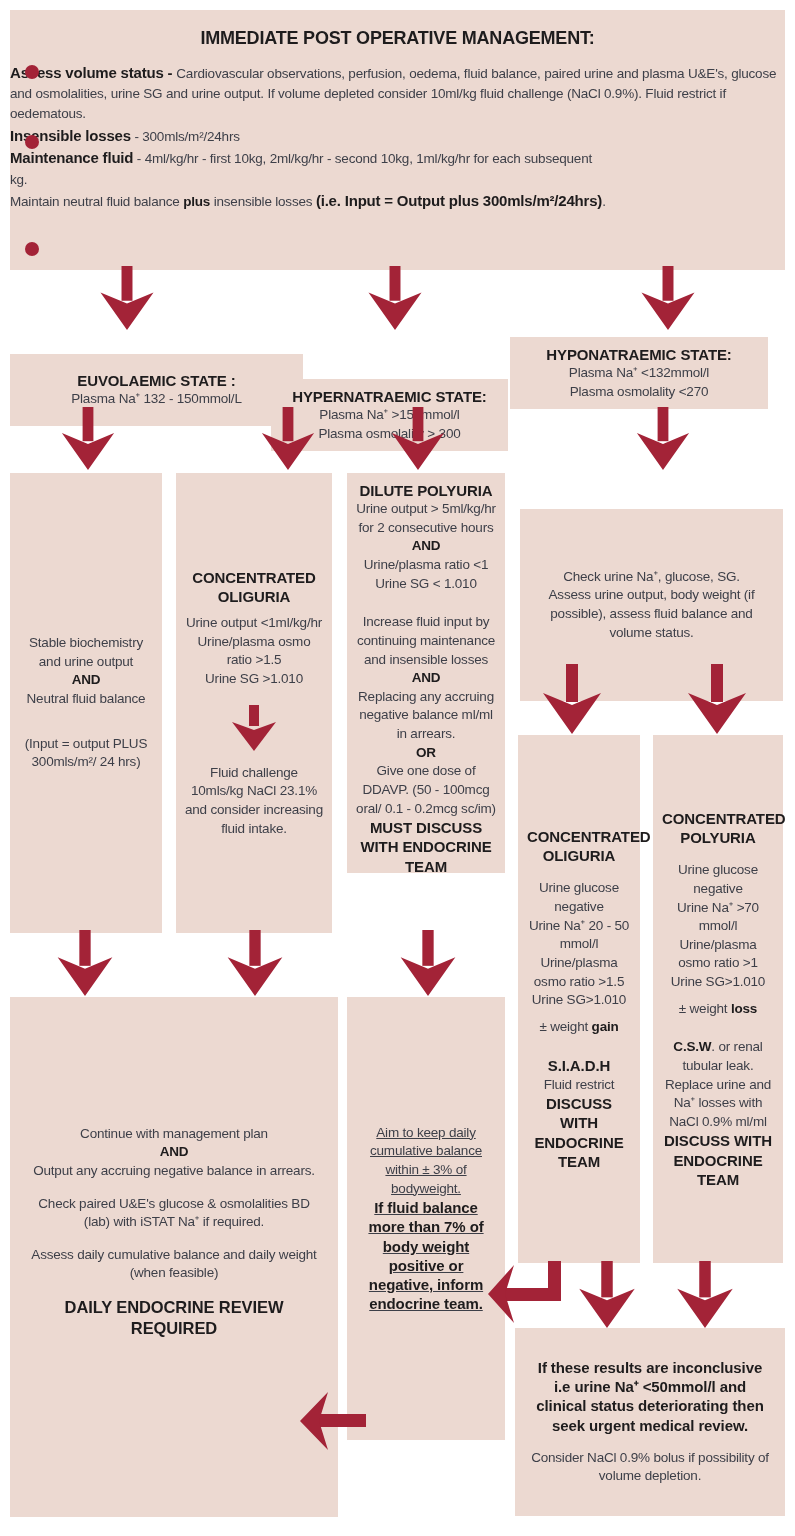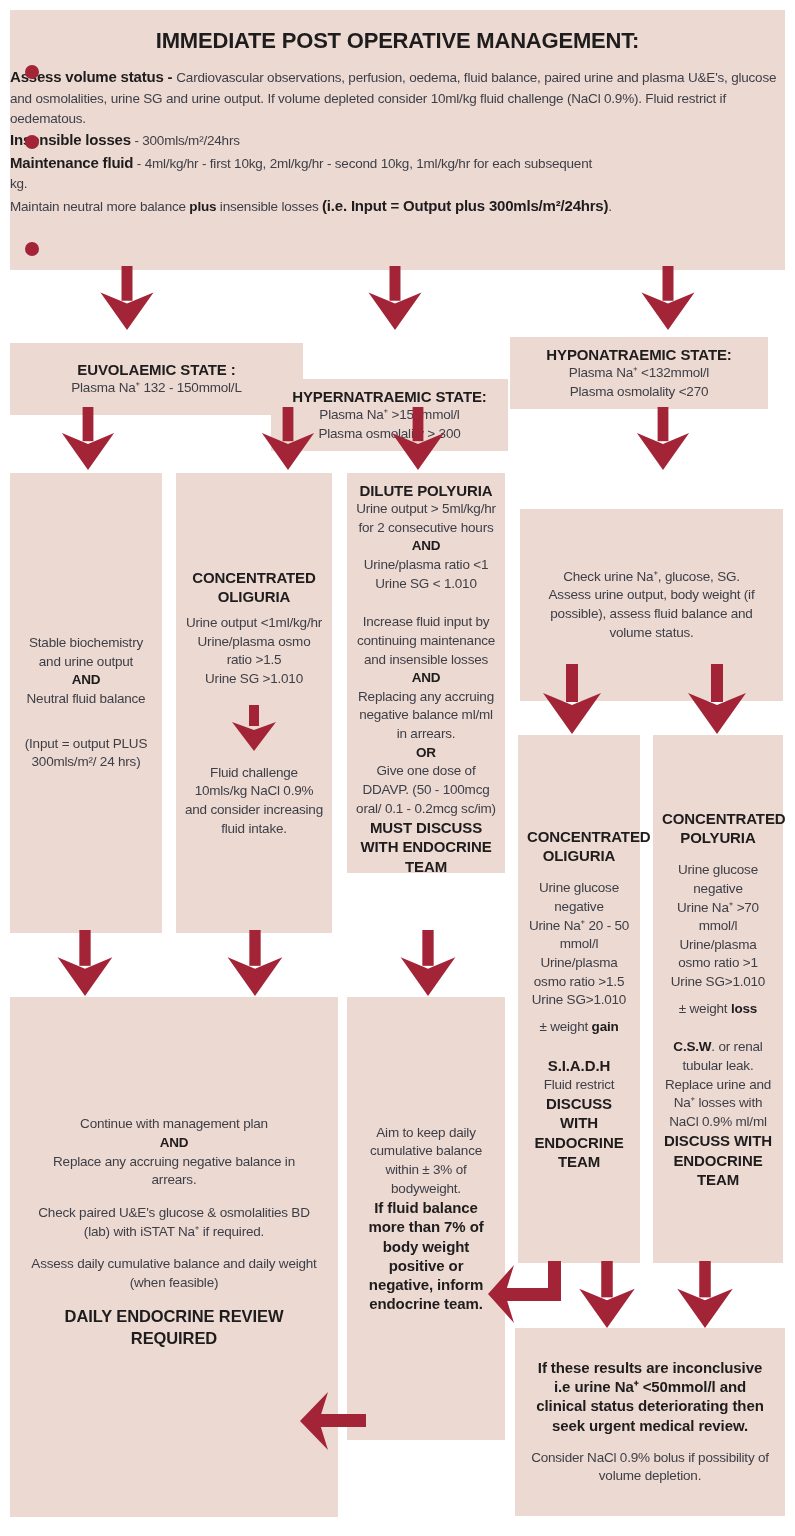--- a/index.html
+++ b/index.html
@@ -16,21 +16,21 @@
   .mt8 { margin-top:8px !important; }
   .mt14 { margin-top:14px !important; }
   .mt20 { margin-top:20px !important; }
   .mt26 { margin-top:26px !important; }
   .arrow { position:absolute; }
   .arrow rect, .arrow polygon, .inline-arrow rect, .inline-arrow polygon { fill:var(--arrow,#a32337); }
   .inline-arrow { display:block; margin:16px auto 13px auto; }
 
   
   .top-box { display:block; text-align:left; }
-  .top-title { text-align:center; font-size:22px; font-weight:bold; color:var(--heading,#1e1c1d);
+  .top-title { text-align:center; font-size:18px; font-weight:bold; color:var(--heading,#1e1c1d);
                margin:18px 10px 12px 10px; line-height:1.2; }
   .top-item { margin:0 18px 9px 52px; line-height:1.5; }
   .lead { font-size:15px; }
   .dot { position:absolute; left:15px; width:14px; height:14px; border-radius:50%; background:var(--arrow,#a32337); }
 
   
   .state { padding:0 8px; }
   .col { padding:0 9px; }
   .col-topalign { justify-content:flex-start; padding-top:8px; }
   .continue-box { padding:0 20px 50px 20px; }
@@ -42,24 +42,24 @@
 <div class="page">
 
   <div class="box top-box" style="left:10px; top:10px; width:775px; height:260px;">
     <div class="top-title">IMMEDIATE POST OPERATIVE MANAGEMENT:</div>
     <span class="dot" style="top:55px;"></span>
     <span class="dot" style="top:125px;"></span>
     <span class="dot" style="top:232px;"></span>
     <p class="top-item"><b class="lead">Assess volume status - </b><span>Cardiovascular observations, perfusion, oedema, fluid balance, paired urine and plasma U&amp;E's, glucose and osmolalities, urine SG and urine output. If volume depleted consider 10ml/kg fluid challenge (NaCl 0.9%). Fluid restrict if oedematous.</span></p>
     <p class="top-item"><b class="lead">Insensible losses</b><span> - 300mls/m²/24hrs</span></p>
     <p class="top-item narrow-p"><b class="lead">Maintenance fluid</b><span> - 4ml/kg/hr - first 10kg, 2ml/kg/hr - second 10kg, 1ml/kg/hr for each subsequent kg.</span></p>
-    <p class="top-item"><span>Maintain neutral more balance </span><b>plus</b><span> insensible losses </span><b class="lead">(i.e. Input = Output plus 300mls/m²/24hrs)</b><span>.</span></p>
-  </div>
-
-  <div class="box state" style="left:10px; top:343px; width:293px; height:72px;">
+    <p class="top-item"><span>Maintain neutral fluid balance </span><b>plus</b><span> insensible losses </span><b class="lead">(i.e. Input = Output plus 300mls/m²/24hrs)</b><span>.</span></p>
+  </div>
+
+  <div class="box state" style="left:10px; top:354px; width:293px; height:72px;">
     <p class="hd">EUVOLAEMIC STATE :</p>
     <p>Plasma Na⁺ 132 - 150mmol/L</p>
   </div>
   <div class="box state" style="left:271px; top:337px; width:237px; height:72px;margin-top:42px;">
     <p class="hd">HYPERNATRAEMIC STATE:</p>
     <p>Plasma Na⁺ &gt;150mmol/l</p>
     <p>Plasma osmolality &gt; 300</p>
   </div>
   <div class="box state" style="left:510px; top:337px; width:258px; height:72px;">
     <p class="hd">HYPONATRAEMIC STATE:</p>
@@ -76,21 +76,21 @@
 
   <div class="box col" style="left:176px; top:473px; width:156px; height:460px;">
     <p class="hd">CONCENTRATED OLIGURIA</p>
     <p class="mt8">Urine output &lt;1ml/kg/hr</p>
     <p>Urine/plasma osmo ratio &gt;1.5</p>
     <p>Urine SG &gt;1.010</p>
     <svg class="inline-arrow" width="44" height="46" viewBox="0 0 44 46">
       <rect x="17" y="0" width="10" height="21"></rect>
         <polygon points="0,17 22,25 44,17 22,46"></polygon>
     </svg>
-    <p>Fluid challenge 10mls/kg NaCl 0.9% and consider increasing fluid intake.</p>
+    <p>Fluid challenge 10mls/kg NaCl 23.1% and consider increasing fluid intake.</p>
   </div>
 
   <div class="box col col-topalign" style="left:347px; top:473px; width:158px; height:400px;">
     <p class="hd">DILUTE POLYURIA</p>
     <p>Urine output &gt; 5ml/kg/hr for 2 consecutive hours</p>
     <p class="b">AND</p>
     <p>Urine/plasma ratio &lt;1</p>
     <p>Urine SG &lt; 1.010</p>
     <p class="mt20">Increase fluid input by continuing maintenance and insensible losses</p>
     <p class="b">AND</p>
@@ -125,27 +125,27 @@
     <p>Urine SG&gt;1.010</p>
     <p class="mt8"><span>± weight </span><b>loss</b></p>
     <p class="mt20"><b>C.S.W</b><span>. or renal tubular leak.</span></p>
     <p>Replace urine and Na⁺ losses with NaCl 0.9% ml/ml</p>
     <p class="hd">DISCUSS WITH ENDOCRINE TEAM</p>
   </div>
 
   <div class="box continue-box" style="left:10px; top:997px; width:328px; height:520px;">
     <p>Continue with management plan</p>
     <p class="b">AND</p>
-    <p>Replace any accruing negative balance in arrears.</p>
+    <p>Output any accruing negative balance in arrears.</p>
     <p class="mt14">Check paired U&amp;E's glucose &amp; osmolalities BD (lab) with iSTAT Na⁺ if required.</p>
     <p class="mt14">Assess daily cumulative balance and daily weight (when feasible)</p>
     <p class="hd hd-lg mt14">DAILY ENDOCRINE REVIEW REQUIRED</p>
   </div>
 
-  <div class="box col" style="left:347px; top:997px; width:158px; height:443px;">
+  <div class="box col" style="left:347px; top:997px; width:158px; height:443px;text-decoration:underline;">
     <p>Aim to keep daily cumulative balance within ± 3% of bodyweight.</p>
     <p class="hd">If fluid balance more than 7% of body weight positive or negative, inform endocrine team.</p>
   </div>
 
   <div class="box" style="left:515px; top:1328px; width:270px; height:188px; padding:0 14px;">
     <p class="hd">If these results are inconclusive i.e urine Na⁺ &lt;50mmol/l and clinical status deteriorating then seek urgent medical review.</p>
     <p class="mt14">Consider NaCl 0.9% bolus if possibility of volume depletion.</p>
   </div>
 
   <svg class="arrow" style="left:98px; top:266px;" width="58" height="64" viewBox="0 0 58 70">

